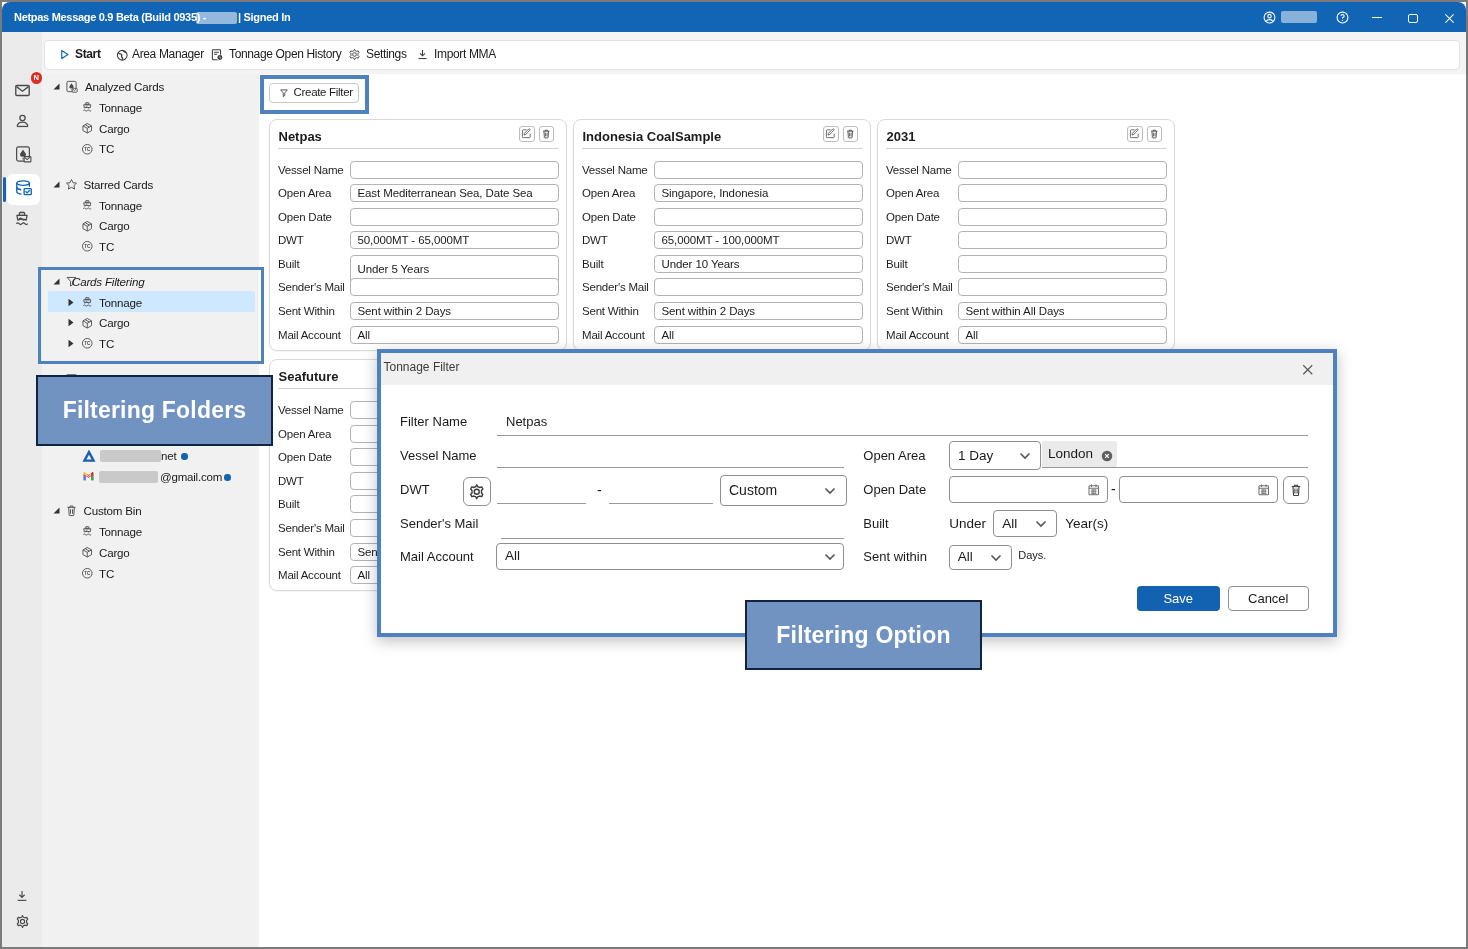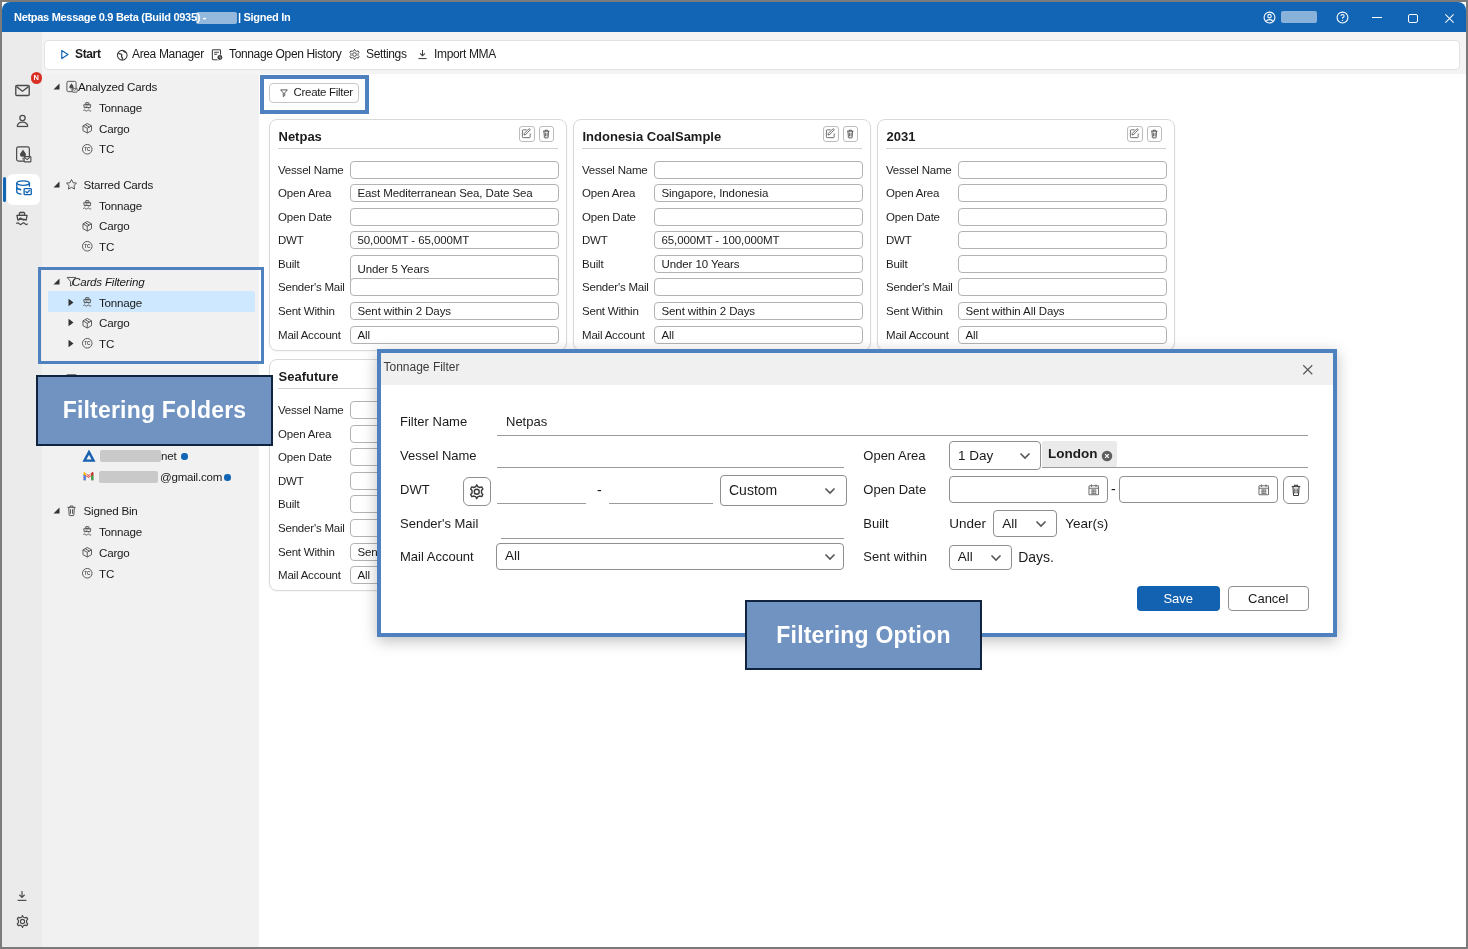--- a/index.html
+++ b/index.html
@@ -106,21 +106,21 @@
 <div style="left:47.7px;top:291px;width:207px;height:20.5px;background:#cde8ff;border-radius:2px;"></div>
 <svg style="position:absolute;left:52px;top:82.0px;" width="9" height="9" viewBox="0 0 9 9" fill="none">
     <path d="M7.5 1.5 V7.5 H1.5 Z" fill="#333"></path>
   </svg>
 <svg style="position:absolute;left:64.5px;top:80.0px;" width="13" height="13" viewBox="0 0 24 24" fill="none">
     <rect x="3.5" y="2.5" width="17" height="19" rx="2.5" stroke="#4a4a4a" stroke-width="1.7"></rect>
     <path d="M12 6 C10 9.5 8 10.5 8 13 a2.6 2.6 0 0 0 4 2.2 V17 l-1.4 2 h2.8 L12 17 v-1.8 A2.6 2.6 0 0 0 16 13 C16 10.5 14 9.5 12 6 Z" fill="#4a4a4a"></path>
     <rect x="13.5" y="15.5" width="9" height="7" rx="1" fill="#f1f1f1" stroke="#4a4a4a" stroke-width="1.5"></rect>
     <path d="M14 16.5 l3.5 3 3.5-3" stroke="#4a4a4a" stroke-width="1.5"></path>
   </svg>
-<div style="left:78px;top:78.5px;width:170px;height:16px;">
+<div style="left:85px;top:78.5px;width:170px;height:16px;">
     <span class="treetxt" style="position:static;height:16px;">Analyzed Cards</span>
   </div>
 <svg style="position:absolute;left:81px;top:101.1px;" width="12.5" height="12.5" viewBox="0 0 24 24" fill="none">
     <path d="M10.6 3.6 V2 M13.4 3.6 V2" stroke="#4a4a4a" stroke-width="1.7"></path>
     <rect x="8.5" y="3.6" width="7" height="3.6" rx="0.8" stroke="#4a4a4a" stroke-width="1.7"></rect>
     <path d="M5.2 7.2 H18.8 L17.5 13.4 q-5.5-2.6-11 0 Z" stroke="#4a4a4a" stroke-width="1.7" stroke-linejoin="round"></path>
     <path d="M8.1 12.2 q1.95-2.4 3.9 0 q1.95 2.4 3.9 0" stroke="#4a4a4a" stroke-width="1.7" fill="none"></path>
     <path d="M4.4 18.3 q1.9-2.4 3.8 0 q1.9 2.4 3.8 0 q1.9-2.4 3.8 0 q1.9 2.4 3.8 0" stroke="#4a4a4a" stroke-width="1.7" fill="none"></path>
   </svg>
 <div style="left:99px;top:99.3px;width:150px;height:16px;">
@@ -231,21 +231,21 @@
 <svg style="position:absolute;left:52px;top:506.0px;" width="9" height="9" viewBox="0 0 9 9" fill="none">
     <path d="M7.5 1.5 V7.5 H1.5 Z" fill="#333"></path>
   </svg>
 <svg style="position:absolute;left:64.5px;top:504.0px;" width="13" height="13" viewBox="0 0 24 24" fill="none">
     <path d="M4.6 6.2 h14.8" stroke="#4a4a4a" stroke-width="1.7"></path>
     <path d="M9.3 6 V3.8 h5.4 V6" stroke="#4a4a4a" stroke-width="1.7"></path>
     <path d="M6.8 6.2 l0.9 14.2 a1.1 1.1 0 0 0 1.1 1 h6.4 a1.1 1.1 0 0 0 1.1-1 l0.9-14.2" stroke="#4a4a4a" stroke-width="1.7"></path>
     <path d="M10.1 9.6 v8.4 M13.9 9.6 v8.4" stroke="#4a4a4a" stroke-width="1.7"></path>
   </svg>
 <div style="left:83.5px;top:502.5px;width:170px;height:16px;">
-    <span class="treetxt" style="position:static;height:16px;">Signed Bin</span>
+    <span class="treetxt" style="position:static;height:16px;">Custom Bin</span>
   </div>
 <svg style="position:absolute;left:81px;top:525.3px;" width="12.5" height="12.5" viewBox="0 0 24 24" fill="none">
     <path d="M10.6 3.6 V2 M13.4 3.6 V2" stroke="#4a4a4a" stroke-width="1.7"></path>
     <rect x="8.5" y="3.6" width="7" height="3.6" rx="0.8" stroke="#4a4a4a" stroke-width="1.7"></rect>
     <path d="M5.2 7.2 H18.8 L17.5 13.4 q-5.5-2.6-11 0 Z" stroke="#4a4a4a" stroke-width="1.7" stroke-linejoin="round"></path>
     <path d="M8.1 12.2 q1.95-2.4 3.9 0 q1.95 2.4 3.9 0" stroke="#4a4a4a" stroke-width="1.7" fill="none"></path>
     <path d="M4.4 18.3 q1.9-2.4 3.8 0 q1.9 2.4 3.8 0 q1.9-2.4 3.8 0 q1.9 2.4 3.8 0" stroke="#4a4a4a" stroke-width="1.7" fill="none"></path>
   </svg>
 <div style="left:99px;top:523.5px;width:150px;height:16px;">
     <span class="treetxt" style="position:static;height:16px;">Tonnage</span>
@@ -555,21 +555,21 @@
 <div style="left:497px;top:434.5px;width:811px;height:1px;background:#9a9a9a;"></div>
 <div style="left:400px;top:447.5px;width:110px;height:16px;font-size:13px;color:#1b1b1b;white-space:nowrap;width:auto;">Vessel Name</div>
 <div style="left:497px;top:467px;width:347.20000000000005px;height:1px;background:#9a9a9a;"></div>
 <div style="left:863.3px;top:447.5px;width:110px;height:16px;font-size:13px;color:#1b1b1b;white-space:nowrap;width:auto;">Open Area</div>
 <div style="left:949px;top:441px;width:92px;height:29px;background:#fff;border:1px solid #8f8f8f;border-radius:4px;"></div>
 <div style="left:958px;top:447.5px;width:72px;height:16px;font-size:13.5px;color:#1b1b1b;">1 Day</div>
 <svg style="position:absolute;left:1019px;top:452.0px;" width="12" height="8" viewBox="0 0 12 8" fill="none">
     <path d="M1.5 1.5 L6 6 L10.5 1.5" stroke="#555" stroke-width="1.6"></path>
   </svg>
 <div style="left:1041.5px;top:440.5px;width:75.5px;height:26.8px;background:#eaeaea;border-radius:2px;"></div>
-<div style="left:1048px;top:446px;width:52px;height:16px;font-size:13.5px;color:#1b1b1b;font-weight:bold;">London</div>
+<div style="left:1048px;top:446px;width:52px;height:16px;font-size:13.5px;color:#1b1b1b;">London</div>
 <svg style="position:absolute;left:1101px;top:450px;" width="12" height="12" viewBox="0 0 24 24" fill="none">
     <circle cx="12" cy="12" r="10.5" fill="#5f5f5f"></circle>
     <path d="M8.3 8.3 L15.7 15.7 M15.7 8.3 L8.3 15.7" stroke="#fff" stroke-width="2.4"></path>
   </svg>
 <div style="left:1041.5px;top:467.3px;width:266.5px;height:1px;background:#9a9a9a;"></div>
 <div style="left:400px;top:482.4px;width:110px;height:16px;font-size:13px;color:#1b1b1b;white-space:nowrap;width:auto;">DWT</div>
 <div style="left:462.5px;top:477px;width:28.5px;height:28.5px;border:1px solid #8f8f8f;border-radius:6px;background:#fff;"></div>
 <svg style="position:absolute;left:468px;top:482.5px;" width="17.5" height="17.5" viewBox="0 0 24 24" fill="none">
     <circle cx="12" cy="12" r="3.4" stroke="#3a3a3a" stroke-width="1.9"></circle>
     <path d="M12 2.5 l1.4 2.6 a7.3 7.3 0 0 1 2.5 1.1 l2.9-.8 1.6 2.8 -2 2.2 a7.3 7.3 0 0 1 0 3.2 l2 2.2 -1.6 2.8 -2.9-.8 a7.3 7.3 0 0 1 -2.5 1.1 L12 21.5 l-1.4-2.6 a7.3 7.3 0 0 1 -2.5-1.1 l-2.9.8 -1.6-2.8 2-2.2 a7.3 7.3 0 0 1 0-3.2 l-2-2.2 1.6-2.8 2.9.8 a7.3 7.3 0 0 1 2.5-1.1 Z" stroke="#3a3a3a" stroke-width="1.9" stroke-linejoin="round"></path>
@@ -618,16 +618,16 @@
 <div style="left:505px;top:548.25px;width:328px;height:16px;font-size:13.5px;color:#1b1b1b;">All</div>
 <svg style="position:absolute;left:824px;top:552.75px;" width="12" height="8" viewBox="0 0 12 8" fill="none">
     <path d="M1.5 1.5 L6 6 L10.5 1.5" stroke="#555" stroke-width="1.6"></path>
   </svg>
 <div style="left:863.3px;top:548.5px;width:110px;height:16px;font-size:13px;color:#1b1b1b;white-space:nowrap;width:auto;">Sent within</div>
 <div style="left:948.8px;top:544.6px;width:63px;height:25.6px;background:#fff;border:1px solid #8f8f8f;border-radius:4px;"></div>
 <div style="left:957.8px;top:549.4px;width:43px;height:16px;font-size:13.5px;color:#1b1b1b;">All</div>
 <svg style="position:absolute;left:990px;top:553.9px;" width="12" height="8" viewBox="0 0 12 8" fill="none">
     <path d="M1.5 1.5 L6 6 L10.5 1.5" stroke="#555" stroke-width="1.6"></path>
   </svg>
-<div style="left:1018.2px;top:549px;width:45px;height:16px;font-size:14px;color:#1b1b1b;">Days.</div>
+<div style="left:1018.2px;top:549px;width:45px;height:16px;font-size:11px;color:#1b1b1b;">Days.</div>
 <div style="left:1136.5px;top:586px;width:83.5px;height:25px;background:#1262b1;border-radius:4px;color:#fff;font-size:13px;display:flex;align-items:center;justify-content:center;">Save</div>
 <div style="left:1228px;top:586px;width:80.5px;height:25px;background:#fff;border:1px solid #8f8f8f;border-radius:4px;color:#1b1b1b;font-size:13px;display:flex;align-items:center;justify-content:center;">Cancel</div>
 <div style="left:36.3px;top:375.3px;width:236.4px;height:71px;background:#7093c1;border:2px solid #10243f;color:#fff;font-size:23px;font-weight:bold;display:flex;align-items:center;justify-content:center;letter-spacing:0.2px;">Filtering Folders</div>
 <div style="left:745px;top:599.8px;width:237px;height:70.6px;background:#7093c1;border:2px solid #10243f;color:#fff;font-size:23px;font-weight:bold;display:flex;align-items:center;justify-content:center;letter-spacing:0.2px;">Filtering Option</div>
 </body></html>

